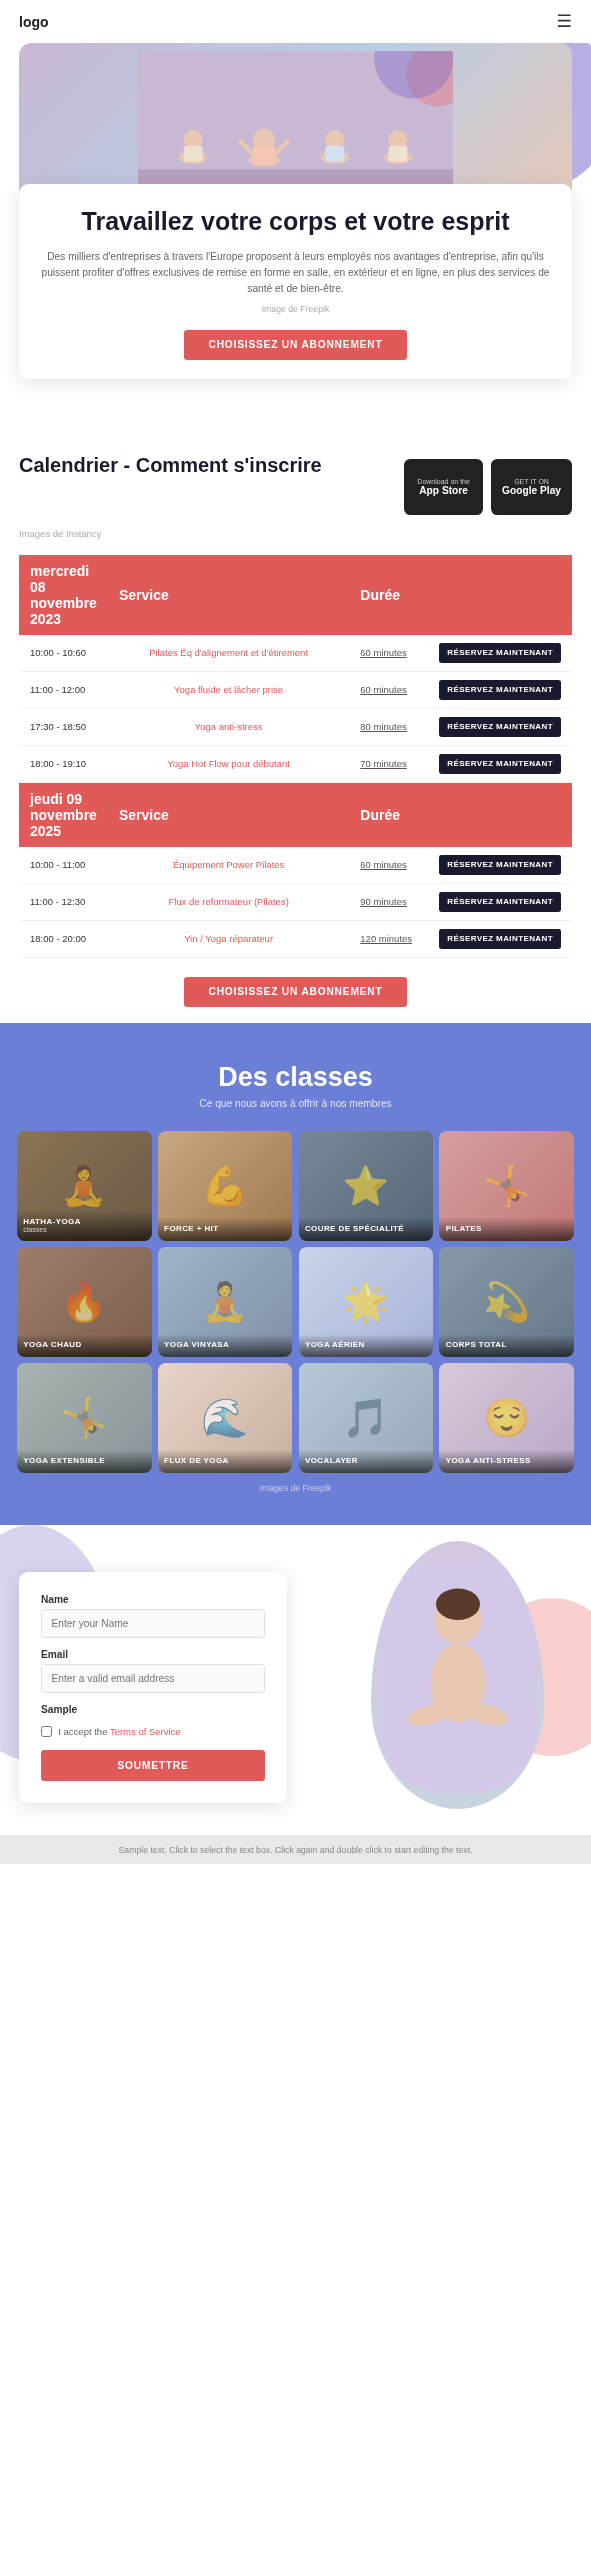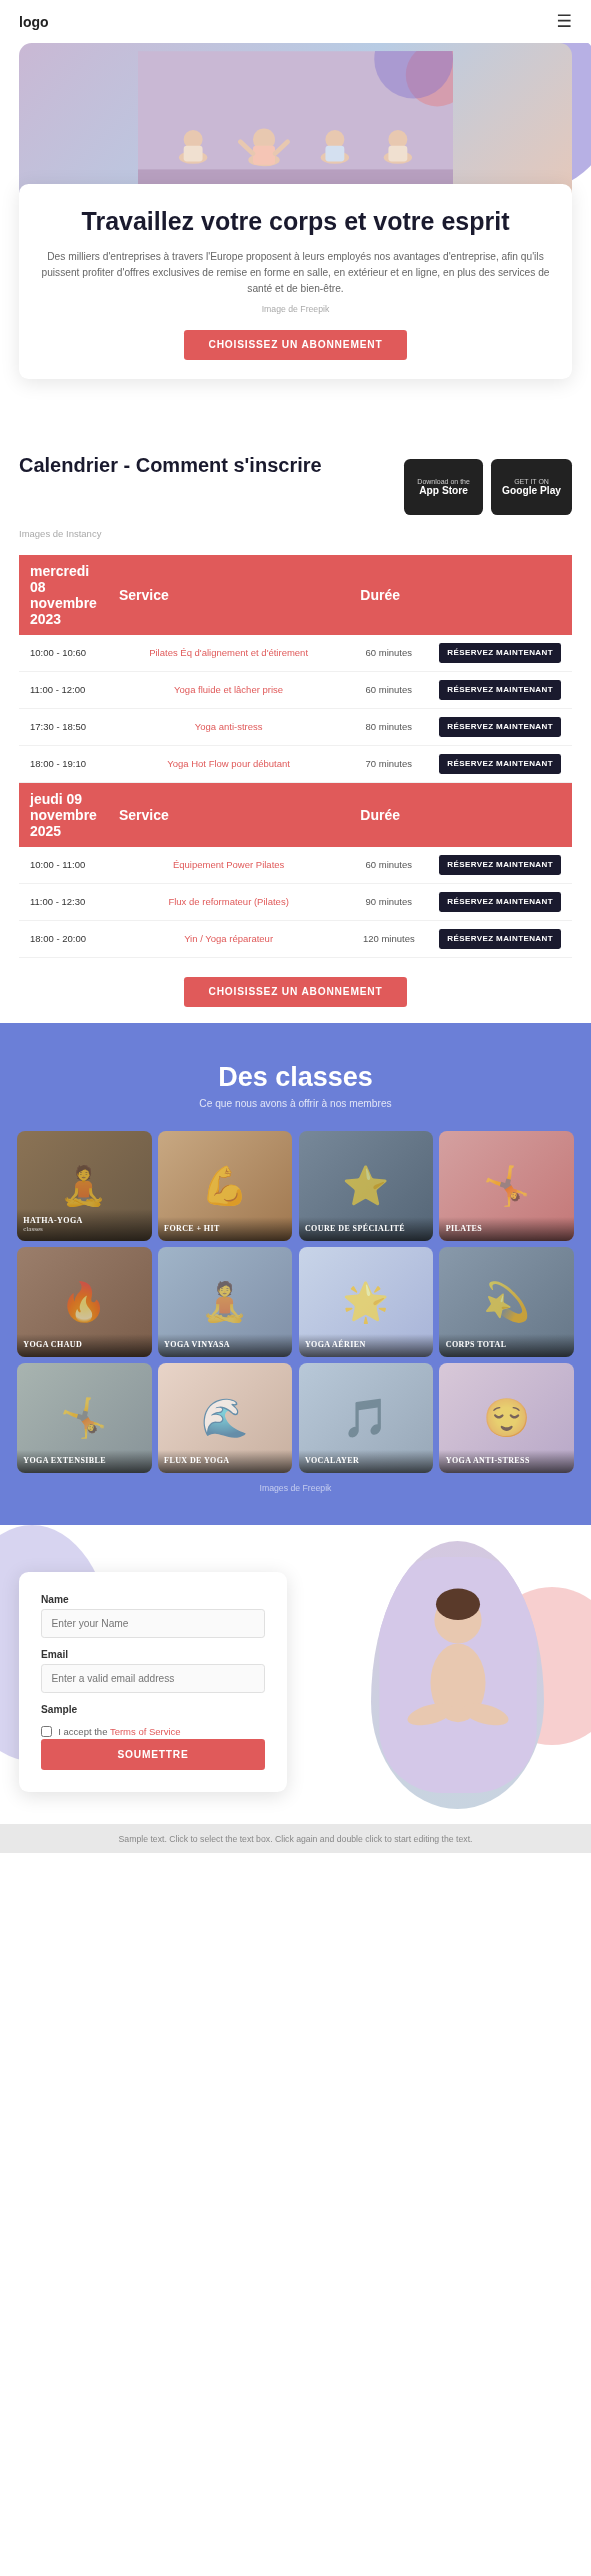--- a/index.html
+++ b/index.html
@@ -64,21 +64,21 @@
     .calendar-subtitle { font-size: 9.5px; color: #aaa; margin-bottom: 16px; }
 
     
     .schedule-table { width: 100%; border-collapse: collapse; font-size: 9.5px; }
     .schedule-day-row td {
       background: #e05a5a; color: #fff; padding: 8px 11px; font-weight: 600; font-size: 14px;
     }
     .schedule-row td { padding: 8px 11px; border-bottom: 0.8px solid #f0f0f0; vertical-align: middle; }
     .time-cell { color: #333; font-weight: 500; white-space: nowrap; }
     .service-cell { color: #e05a5a; font-weight: 500; text-align: center; }
-    .duration-cell { color: #555; text-align: center; }
+    .duration-cell { color: #555; text-align: left; text-decoration: underline; }
     .reserve-btn {
       background: #1a1a2e; color: #fff; border: none; border-radius: 2.4px;
       padding: 5.5px 8px; font-size: 8px; font-weight: 700; cursor: pointer;
       text-transform: uppercase; letter-spacing: 0.4px; white-space: nowrap;
     }
     .col-time { width: 87px; }
     .col-service { width: auto; }
     .col-duration { width: 79px; }
     .col-action { width: 87px; }
 
@@ -90,21 +90,20 @@
     .classes-subtitle { font-size: 10.2px; color: rgba(255,255,255,0.8); text-align: center; margin-bottom: 22px; }
     .classes-grid { display: grid; grid-template-columns: repeat(4, 1fr); gap: 6.3px; }
     .class-card {
       border-radius: 8px; overflow: hidden; position: relative; height: 110px;
       cursor: pointer;
     }
     .class-overlay {
       position: absolute; bottom: 0; left: 0; right: 0;
       background: linear-gradient(to top, rgba(0,0,0,0.65) 0%, transparent 100%);
       padding: 6.3px 6.3px 8px;
-      font-family: Liberation Serif, serif;
     }
     .class-label { color: #fff; font-size: 8px; font-weight: 700; text-transform: uppercase; letter-spacing: 0.4px; }
     .class-sublabel { color: rgba(255,255,255,0.75); font-size: 7px; }
     .classes-credit { font-size: 8.7px; color: rgba(255,255,255,0.6); text-align: center; margin-top: 9.5px; }
 
     
     .bg-yoga1 { background: linear-gradient(135deg, #8b7355 0%, #6b5a45 100%); }
     .bg-yoga2 { background: linear-gradient(135deg, #c8a882 0%, #a07850 100%); }
     .bg-yoga3 { background: linear-gradient(135deg, #778899 0%, #556677 100%); }
     .bg-yoga4 { background: linear-gradient(135deg, #d4a0a0 0%, #c47878 100%); }
@@ -145,21 +144,21 @@
       position: relative; z-index: 2; max-width: 268px;
     }
     .form-group { margin-bottom: 11px; }
     .form-label { font-size: 10.2px; font-weight: 600; color: #333; margin-bottom: 4px; display: block; }
     .form-input {
       width: 100%; border: 0.8px solid #e0e0e0; border-radius: 3.2px;
       padding: 8px 9.5px; font-size: 10.2px; color: #333; outline: none;
       background: #fafafa;
     }
     .form-textarea { resize: vertical; min-height: 63px; }
-    .terms-row { display: flex; align-items: center; gap: 6.3px; margin-bottom: 2px; }
+    .terms-row { display: flex; align-items: center; gap: 6.3px; margin-bottom: 13px; }
     .terms-check { width: 11px; height: 11px; cursor: pointer; }
     .terms-text { font-size: 9.5px; color: #666; }
     .terms-link { color: #e05a5a; text-decoration: none; }
     .submit-btn {
       width: 100%; background: #e05a5a; color: #fff; border: none;
       border-radius: 3.2px; padding: 10.2px; font-size: 10.2px; font-weight: 700;
       letter-spacing: 0.8px; cursor: pointer; text-transform: uppercase;
     }
 
     

